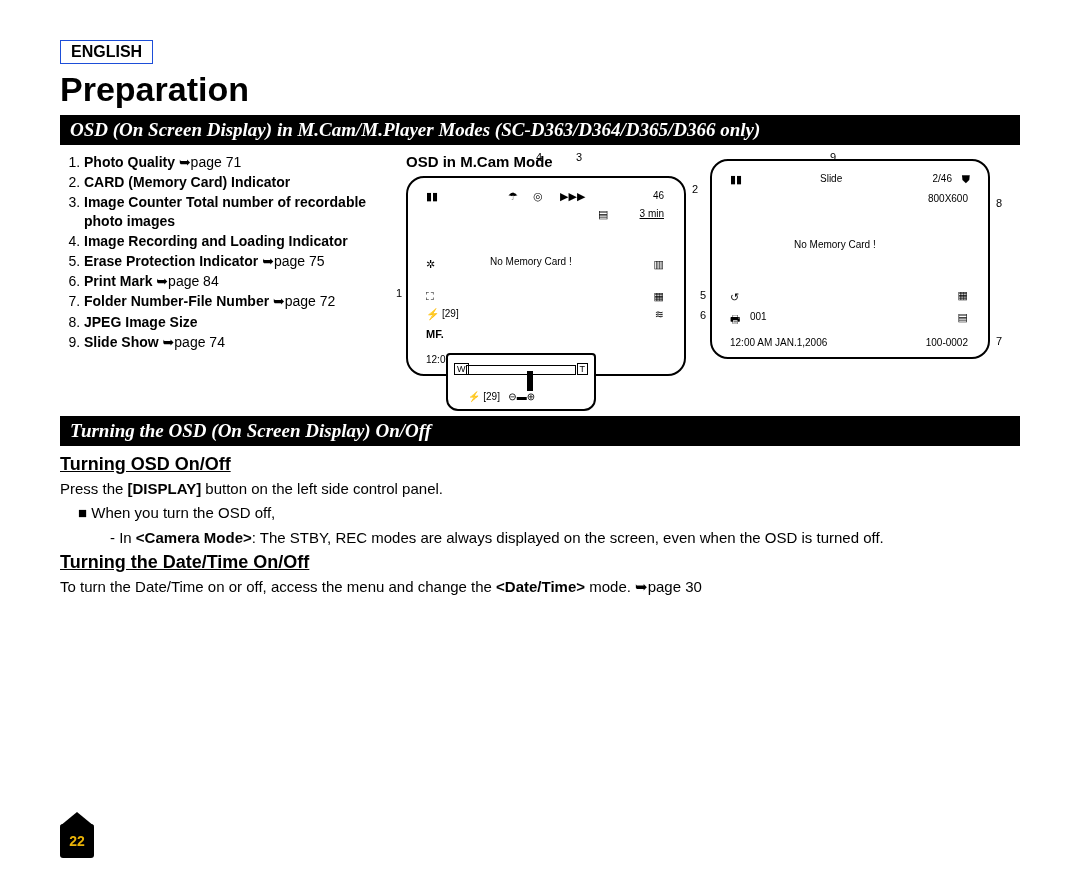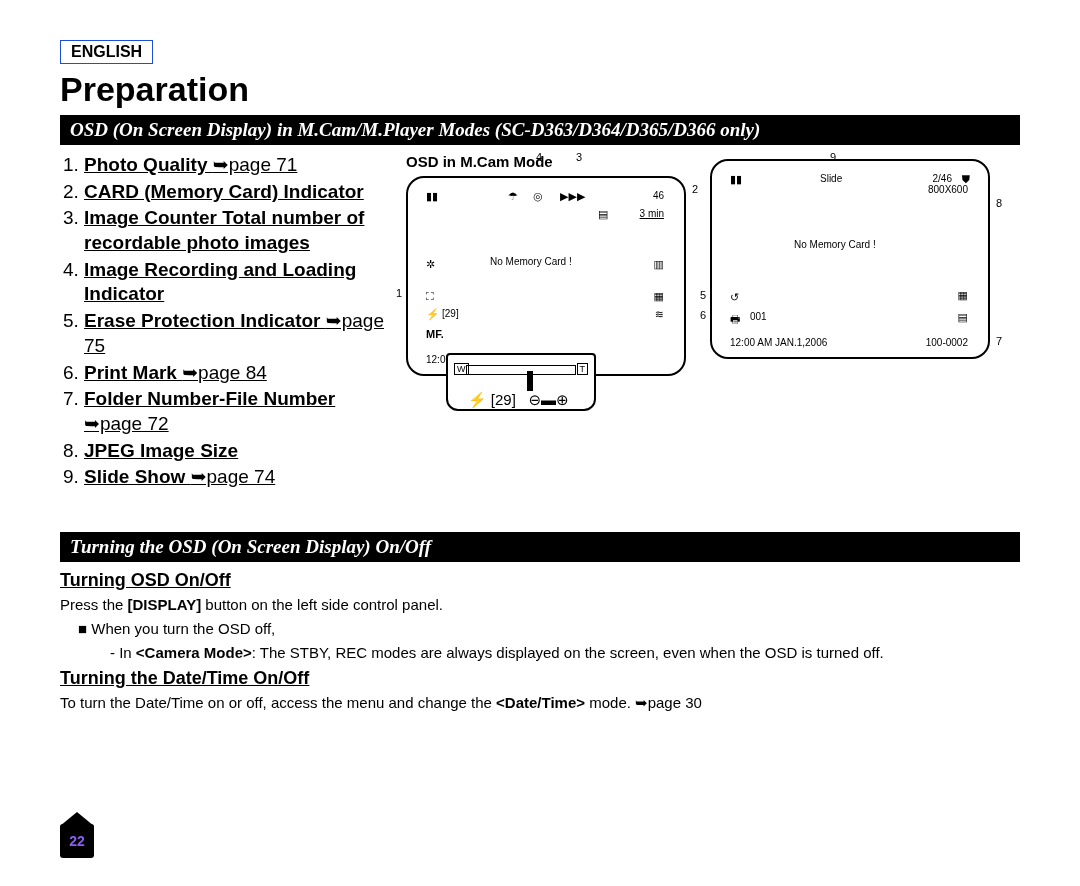--- a/index.html
+++ b/index.html
@@ -2,46 +2,46 @@
 <html><head>
 <meta charset="utf-8">
 <style>
   * { box-sizing: border-box; }
   html, body { margin: 0; padding: 0; background: #fff; }
   body { font-family: Arial, Helvetica, sans-serif; color: #000; width: 1080px; height: 886px; padding: 40px 60px 30px 60px; position: relative; }
   .english-box { display: inline-block; border: 1px solid #1d4ed8; padding: 2px 10px; font-weight: bold; font-size: 16px; }
   .title { font-size: 34px; font-weight: bold; margin: 6px 0 6px 0; }
   .black-bar { background: #000; color: #fff; font-style: italic; font-weight: bold; font-size: 19px; padding: 4px 10px; margin-bottom: 8px; font-family: "Times New Roman", serif; }
   .columns { display: flex; gap: 16px; margin-bottom: 10px; }
-  .list-col { width: 330px; font-size: 19px; line-height: 1.3; text-decoration: underline; }
+  .list-col { width: 330px; font-size: 14px; line-height: 1.3; }
   .list-col ol { margin: 0; padding-left: 24px; }
   .list-col li { margin-bottom: 2px; }
   .list-col .b { font-weight: bold; }
   .osd-col { flex: 1; }
   .osd-panes { display: flex; gap: 24px; }
   .osd-heading { font-weight: bold; font-size: 15px; margin-bottom: 2px; }
   .screen-wrap { position: relative; width: 280px; }
   .screen { border: 2px solid #000; border-radius: 18px; height: 200px; margin-top: 6px; position: relative; font-size: 10px; font-family: Arial, sans-serif; }
   .zoom-box { border: 2px solid #000; border-radius: 4px 4px 12px 12px; width: 150px; height: 58px; position: absolute; left: 40px; top: 200px; background: #fff; }
   .zoom-bar { position: absolute; top: 10px; left: 18px; right: 18px; height: 10px; border: 1px solid #000; }
   .zoom-w { position:absolute; top:8px; left:6px; font-size:9px; border:1px solid #000; padding:0 2px;}
   .zoom-t { position:absolute; top:8px; right:6px; font-size:9px; border:1px solid #000; padding:0 2px;}
   .zoom-slider { position:absolute; top:5px; left:60px; width:6px; height:20px; background:#000; }
-  .zoom-row2 { position:absolute; top:36px; left:20px; font-size:15px; }
+  .zoom-row2 { position:absolute; top:36px; left:20px; font-size:10px; }
   .callout { position: absolute; font-size: 11px; }
   .ico { font-size: 11px; }
   .abs { position: absolute; }
   .sec2-h1 { font-weight: bold; font-size: 18px; text-decoration: underline; margin-top: 8px; }
   .para { font-size: 15px; margin: 4px 0; line-height: 1.35; }
   .ulist { margin: 2px 0 2px 18px; padding: 0; list-style: none; }
   .ulist li::before { content: "■ "; }
   .sublist { margin-left: 32px; list-style: none; padding:0; }
   .sublist li::before { content: "- "; }
   .page-num { position: absolute; bottom: 28px; left: 60px; }
-  .page-circle { width: 34px; height: 34px; background: #000; color: #8b5cf6; font-weight: bold; font-size: 14px; display: flex; align-items: center; justify-content: center; border-radius: 3px; }
+  .page-circle { width: 34px; height: 34px; background: #000; color: #eab308; font-weight: bold; font-size: 14px; display: flex; align-items: center; justify-content: center; border-radius: 3px; }
   .tri-up { width:0;height:0;border-left:17px solid transparent;border-right:17px solid transparent;border-bottom:14px solid #000; margin-bottom:-2px;}
 </style>
 </head>
 <body>
 
 
 
 <div class="english-box">ENGLISH</div>
 <div class="title">Preparation</div>
 <div class="black-bar">OSD (On Screen Display) in M.Cam/M.Player Modes (SC-D363/D364/D365/D366 only)</div>
@@ -107,21 +107,21 @@
         <div class="callout abs" style="top:-2px; left:120px;">9</div>
         <div class="callout abs" style="top:44px; right:-12px;">8</div>
         <div class="callout abs" style="top:182px; right:-12px;">7</div>
         <div class="callout abs" style="top:136px; left:-10px;">5</div>
         <div class="callout abs" style="top:156px; left:-10px;">6</div>
         <div class="screen">
           <span class="abs ico" style="top:12px; left:18px;">▮▮</span>
           <span class="abs" style="top:12px; left:108px;">Slide</span>
           <span class="abs" style="top:12px; right:36px;text-align:right;">2/46</span>
           <span class="abs ico" style="top:12px; right:18px;">⛊</span>
-          <span class="abs" style="top:23px; right:20px;">800X600</span>
+          <span class="abs" style="top:32px; right:20px;">800X600</span>
           <span class="abs" style="top:78px; left:82px;">No Memory Card !</span>
           <span class="abs ico" style="top:128px; right:20px;">▦</span>
           <span class="abs ico" style="top:130px; left:18px;">↺</span>
           <span class="abs ico" style="top:150px; left:18px;">🖶</span>
           <span class="abs" style="top:150px; left:38px;">001</span>
           <span class="abs ico" style="top:150px; right:20px;">▤</span>
           <span class="abs" style="top:176px; left:18px;">12:00 AM JAN.1,2006</span>
           <span class="abs" style="top:176px; right:20px;">100-0002</span>
         </div>
       </div>

